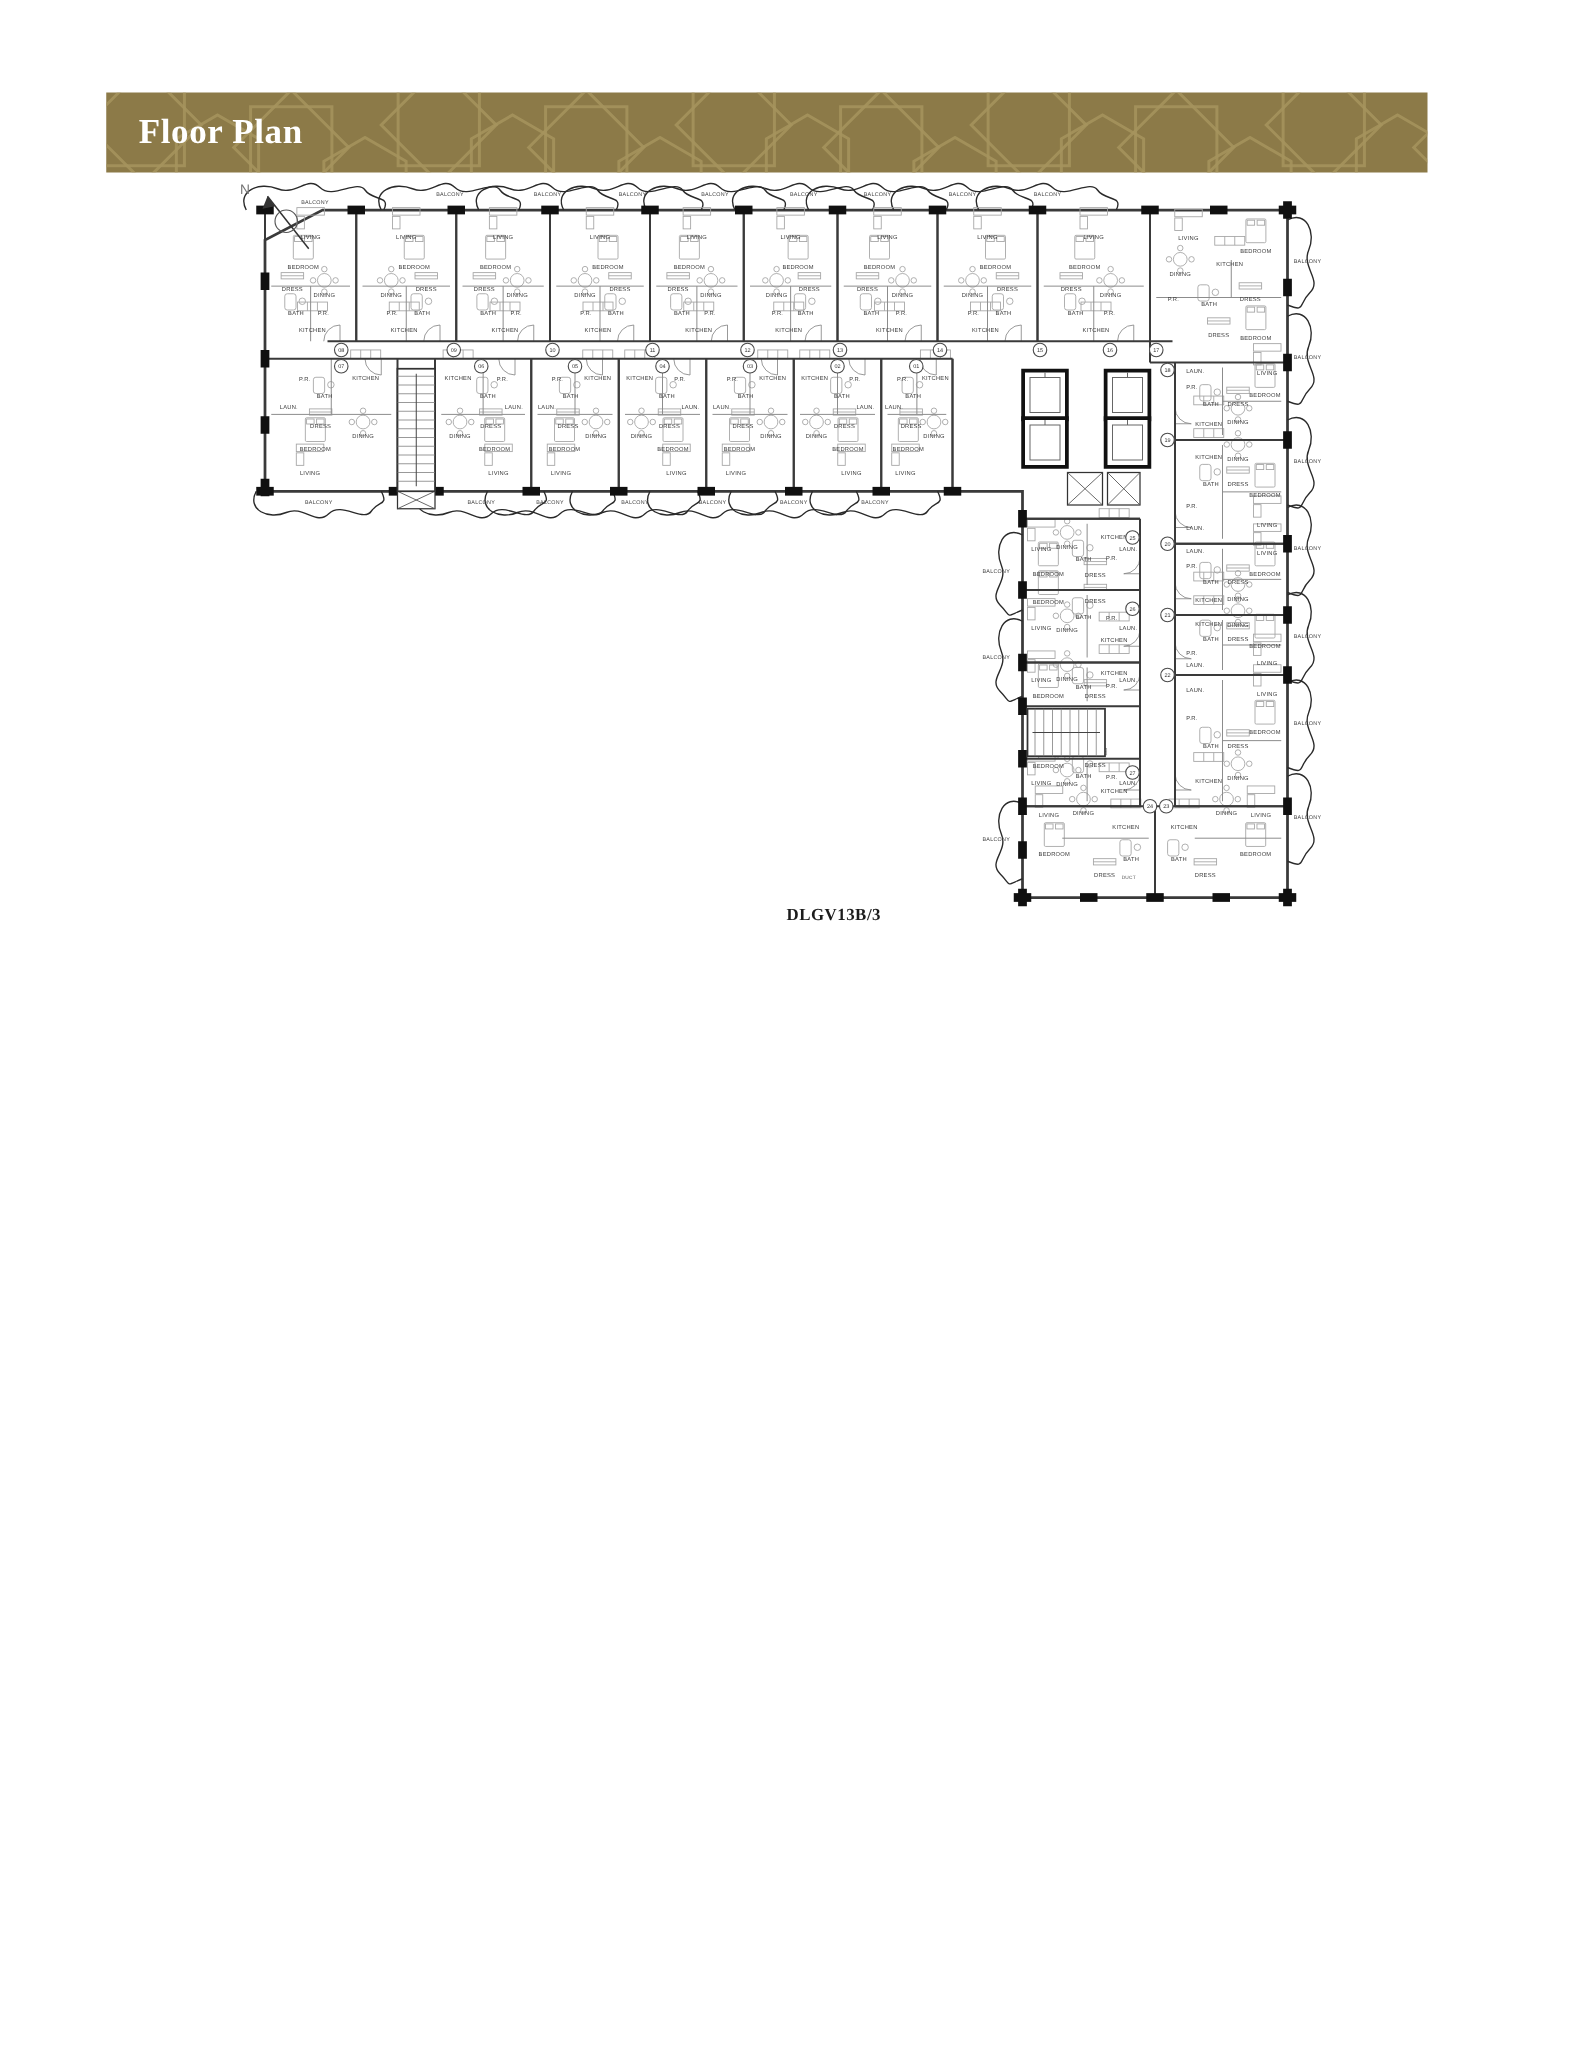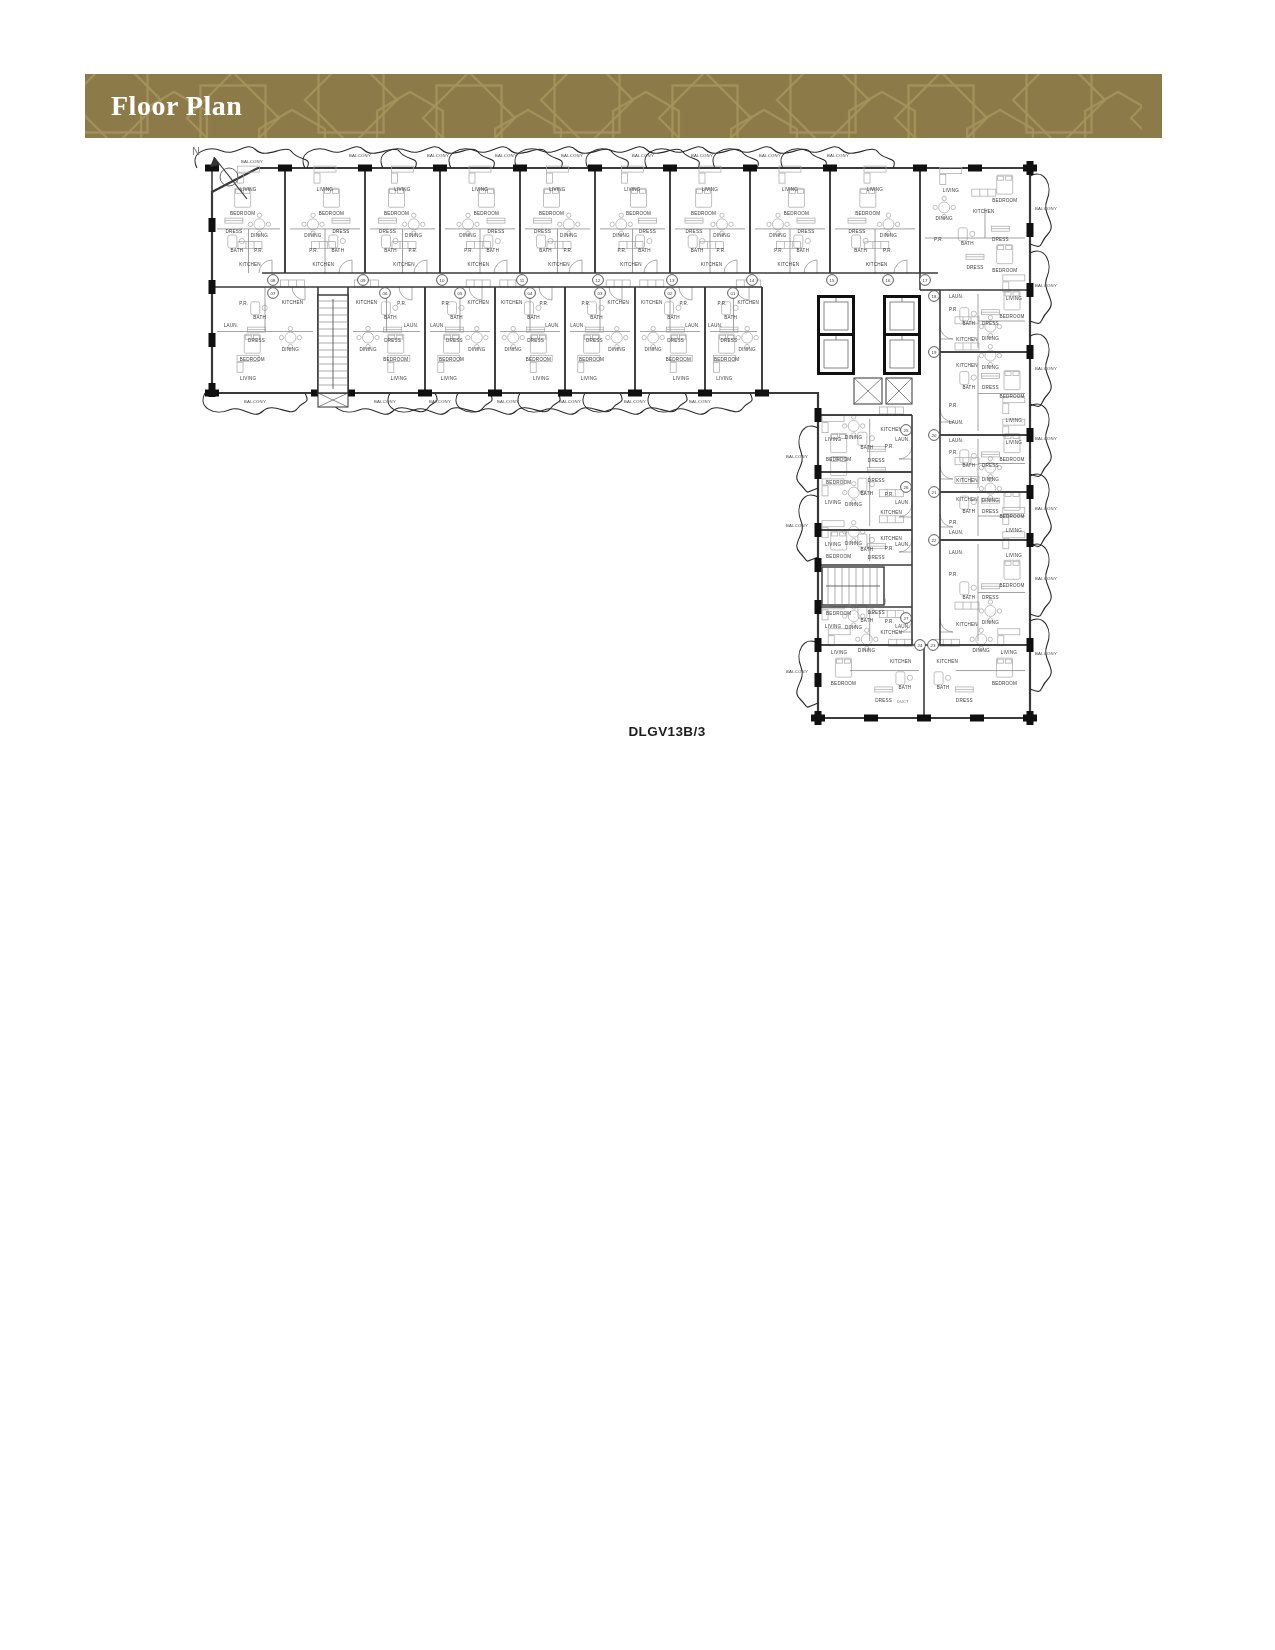--- a/index.html
+++ b/index.html
@@ -1,26 +1,26 @@
 <!DOCTYPE html>
 <html><head>
 <meta charset="utf-8">
 <style>
   html,body{margin:0;padding:0;background:#ffffff;}
   .page{position:relative;width:1275px;height:1650px;background:#ffffff;overflow:hidden;
         font-family:"Liberation Sans",sans-serif;}
-  .banner{position:absolute;left:85px;top:74px;width:1057px;height:64px;overflow:hidden;padding-left:20px;}
+  .banner{position:absolute;left:85px;top:74px;width:1057px;height:64px;overflow:hidden;}
   .banner svg{position:absolute;left:0;top:0;}
   .banner-title{position:absolute;left:26px;top:50%;transform:translateY(-50%);
         font-family:"Liberation Serif",serif;font-weight:700;font-size:28px;color:#ffffff;
         letter-spacing:0.5px;}
   #plan{position:absolute;left:0;top:0;font-family:"Liberation Sans",sans-serif;}
   .caption{position:absolute;left:667px;top:724px;transform:translateX(-50%);
         font-weight:700;font-size:13.5px;color:#1c1c1c;letter-spacing:0.4px;
-        font-family:Liberation Sans, sans-serif;}
+        font-family:Liberation Serif, serif;}
 </style>
 </head>
 <body>
 
 <div class="page">
   <div class="banner" style="background: rgb(140, 122, 72);">
     <svg id="banner-pattern" width="1057" height="64">
         <polygon points="76,26 30.000000000000004,72 -16,26.000000000000007 29.999999999999993,-20" fill="none" stroke="#a6945e" stroke-width="2.4" opacity="0.85"></polygon>
         <polygon points="62.526911934581186,58.526911934581186 -2.526911934581186,58.526911934581186 -2.526911934581193,-6.526911934581186 62.52691193458118,-6.526911934581193" fill="none" stroke="#a6945e" stroke-width="2.4" opacity="0.85"></polygon>
         <polygon points="121.90896534380867,75 89,94 56.09103465619134,75.00000000000001 56.091034656191326,37.000000000000014 89,18 121.90896534380867,37.000000000000014" fill="none" stroke="#a6945e" stroke-width="2.4" opacity="0.85"></polygon>

